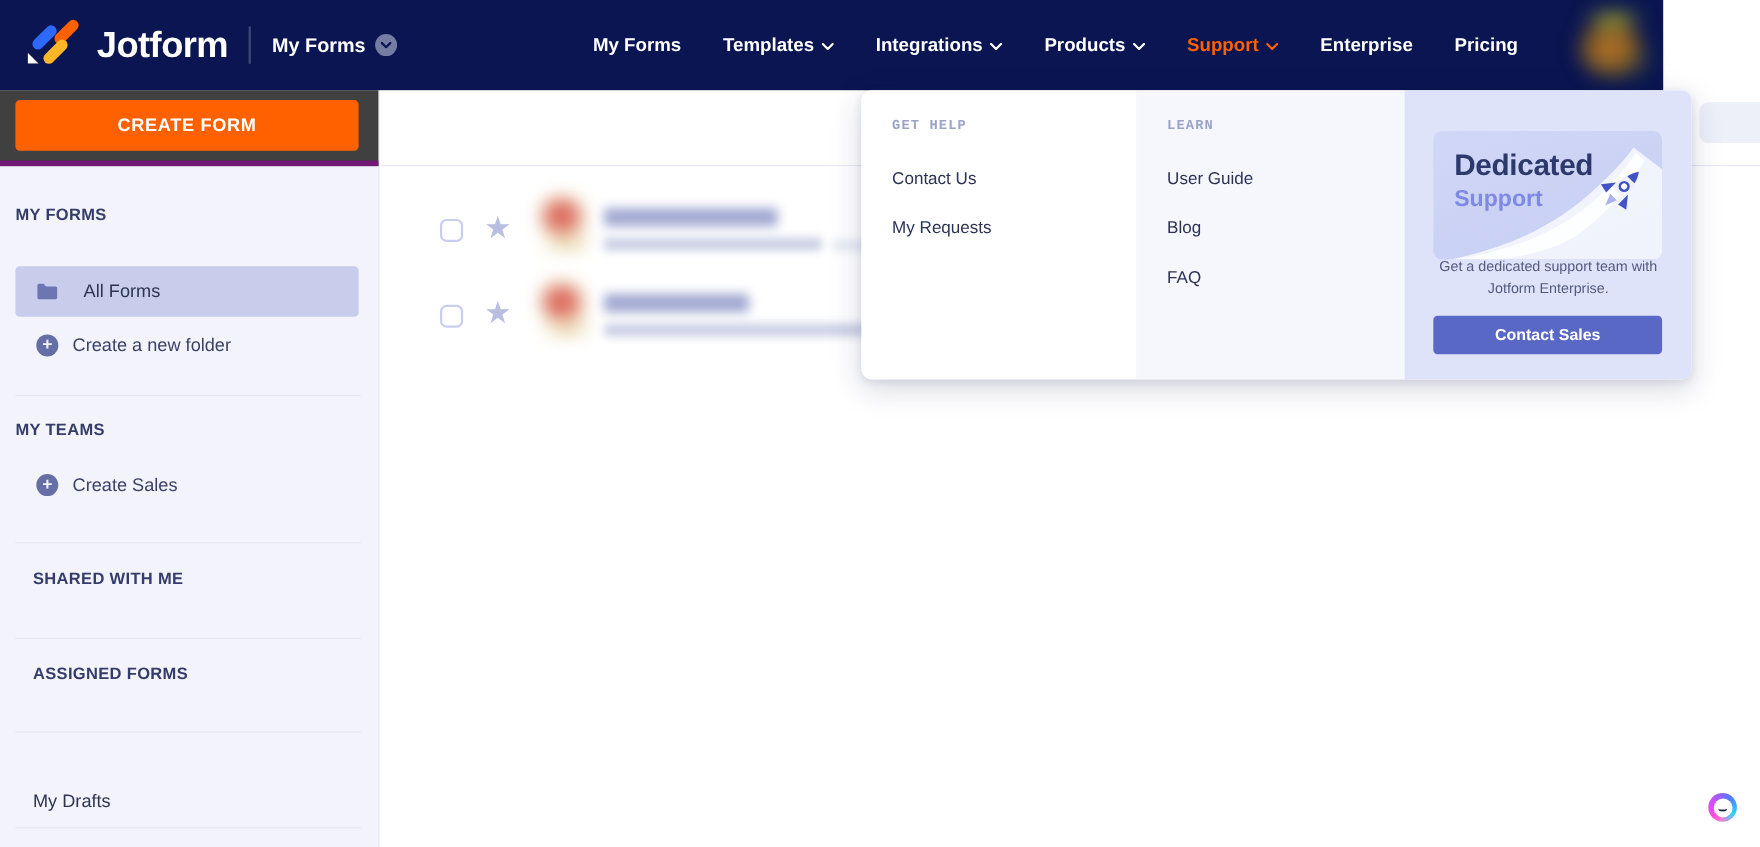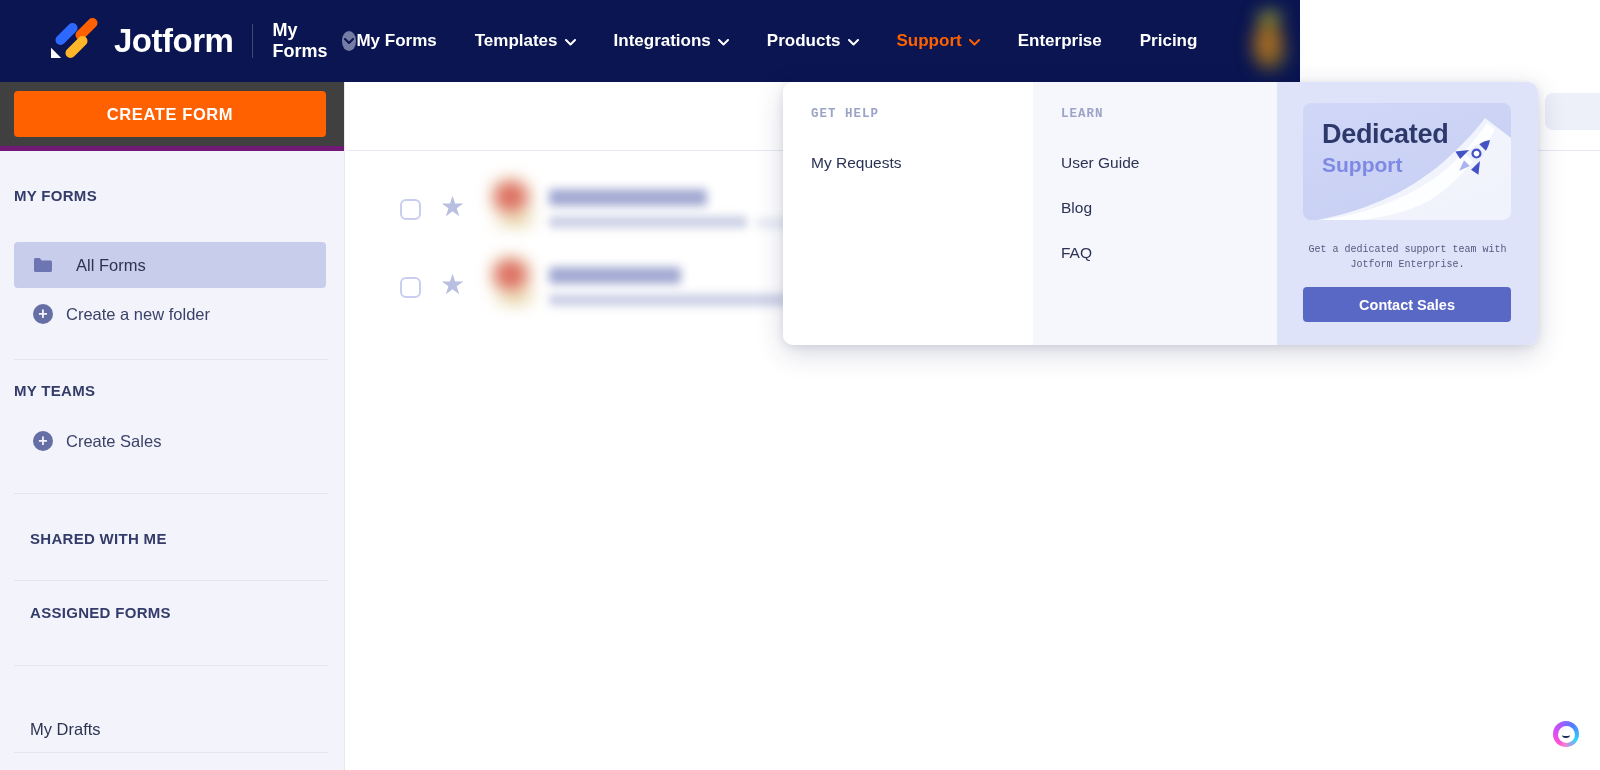--- a/index.html
+++ b/index.html
@@ -1,21 +1,21 @@
 <!DOCTYPE html>
 <html><head>
 <meta charset="utf-8">
 <style>
   * { margin:0; padding:0; box-sizing:border-box; }
   html,body { width:1600px; height:770px; }
   body { font-family:"Liberation Sans", sans-serif; background:#fff; }
   .screen { position:relative; width:1600px; height:770px; overflow:hidden; background:#fff; }
 
   
-  .navbar { position:absolute; left:0; top:0; width:1300px; height:82px; background:#0a1551; display:flex; align-items:center; z-index:5;padding-left:26px; }
+  .navbar { position:absolute; left:0; top:0; width:1512px; height:82px; background:#0a1551; display:flex; align-items:center; z-index:5; }
   .logo-group { display:flex; align-items:center; margin-left:24px; }
   .logomark { position:relative; width:54px; height:48px; }
   .logomark .bar { position:absolute; width:27px; height:10px; border-radius:6px; transform:rotate(-45deg); }
   .bar-blue   { left:3px;  top:12px; background:#2e69ff; }
   .bar-orange { left:23px; top:7px;  background:#ff6100; }
   .bar-yellow { left:13px; top:25px; background:#ffb629; }
   .logomark .nib { position:absolute; left:1px; top:29px; width:12px; height:12px; background:#fff; clip-path:polygon(0 15%, 0 100%, 85% 100%); }
   .logo-text { color:#fff; font-size:33px; font-weight:700; letter-spacing:-0.5px; margin-left:10px; }
   .nav-divider { width:2px; height:34px; background:rgba(255,255,255,0.22); margin:0 19px; }
   .workspace { display:flex; align-items:center; cursor:pointer; }
@@ -67,27 +67,27 @@
   .dropdown { position:absolute; left:783px; top:82px; width:755px; height:263px; display:flex; border-radius:10px; overflow:hidden;
     box-shadow:0 8px 28px rgba(32,41,86,0.18), 0 2px 8px rgba(32,41,86,0.10); z-index:10; }
   .dd-col { position:relative; height:100%; }
   .dd-col1 { width:250px; background:#ffffff; }
   .dd-col2 { width:244px; background:#f6f7fc; }
   .dd-col3 { width:261px; background:#dfe3fa; }
   .dd-header { position:absolute; left:28px; top:25px; font-size:12.5px; font-weight:700; letter-spacing:1px; color:#9ba4c7;font-family:Liberation Mono, monospace; }
   .dd-items { position:absolute; left:28px; top:58px; right:10px; }
   .dd-item { display:block; height:45px; line-height:45px; font-size:15.5px; color:#2b3254; cursor:pointer; white-space:nowrap; }
 
-  .promo-card { position:absolute; left:26px; top:21px; width:208px; height:117px; border-radius:8px; overflow:hidden;
+  .promo-card { position:absolute; left:26px; top:37px; width:208px; height:117px; border-radius:8px; overflow:hidden;
     background:linear-gradient(160deg,#d0d7f7 0%,#c6cef3 100%); }
   .promo-swoosh { position:absolute; inset:0; }
   .promo-h1 { position:absolute; left:19px; top:16px; font-size:27px; font-weight:700; color:#2e396b; letter-spacing:-0.3px; }
   .promo-h2 { position:absolute; left:19px; top:50px; font-size:21px; font-weight:700; color:#7e89e4; }
   .promo-rocket { position:absolute; right:10px; top:26px; width:58px; height:58px; }
-  .promo-desc { position:absolute; left:18px; right:18px; top:160px; text-align:center; font-size:10px; line-height:1.5; color:#525a7d;font-family:Liberation Mono, monospace; }
+  .promo-desc { position:absolute; left:18px; right:18px; top:150px; text-align:center; font-size:13px; line-height:1.5; color:#525a7d; }
   .contact-sales-btn { position:absolute; left:26px; top:205px; width:208px; height:35px; background:#5a68c5; border:none; border-radius:4px;
     color:#fff; font-family:"Liberation Sans",sans-serif; font-size:14.5px; font-weight:700; cursor:pointer; }
 
   
   .chat-bubble { position:absolute; left:1553px; top:721px; width:26px; height:26px; border-radius:50%; cursor:pointer;
     background:conic-gradient(from 220deg, #ff4fd8, #c44fff 90deg, #4f7dff 180deg, #2fd2ff 260deg, #ff7ad0 330deg, #ff4fd8);
     display:flex; align-items:center; justify-content:center; z-index:6; }
   .chat-inner { width:17px; height:17px; border-radius:50%; background:#fff; display:flex; align-items:flex-start; justify-content:center; }
   .chat-smile { width:8px; height:6px; margin-top:6px; border-bottom:2px solid #1d2b4f; border-radius:50%; }
 </style>
@@ -182,21 +182,21 @@
 
     <div class="side-header" style="top:300px;">MY TEAMS</div>
 
     <div class="side-action" style="top:349px;">
       <span class="plus-circle">+</span>
       <span class="side-action-label">Create Sales</span>
     </div>
 
     <div class="side-divider" style="top:411px;"></div>
 
-    <div class="side-header" style="top:436px; left:30px;margin-top:12px;">SHARED WITH ME</div>
+    <div class="side-header" style="top:436px; left:30px;">SHARED WITH ME</div>
 
     <div class="side-divider" style="top:498px;"></div>
 
     <div class="side-header" style="top:522px; left:30px;">ASSIGNED FORMS</div>
 
     <div class="side-divider" style="top:583px;"></div>
 
     <div class="side-link" style="top:612px;margin-top:26px;">My Drafts</div>
 
     <div class="side-divider" style="top:670px;"></div>
@@ -222,20 +222,21 @@
       <div class="row-thumb" style="top:3px;"></div>
       <div class="row-title" style="top:17px; width:132px;"></div>
       <div class="row-sub" style="top:44px; width:238px;"></div>
     </div>
   </div>
 
   <div class="dropdown">
     <div class="dd-col dd-col1">
       <div class="dd-header">GET HELP</div>
       <div class="dd-items">
+        <span class="dd-item">Contact Us</span>
         <span class="dd-item">My Requests</span>
       </div>
     </div>
     <div class="dd-col dd-col2">
       <div class="dd-header">LEARN</div>
       <div class="dd-items">
         <span class="dd-item">User Guide</span>
         <span class="dd-item">Blog</span>
         <span class="dd-item">FAQ</span>
       </div>

